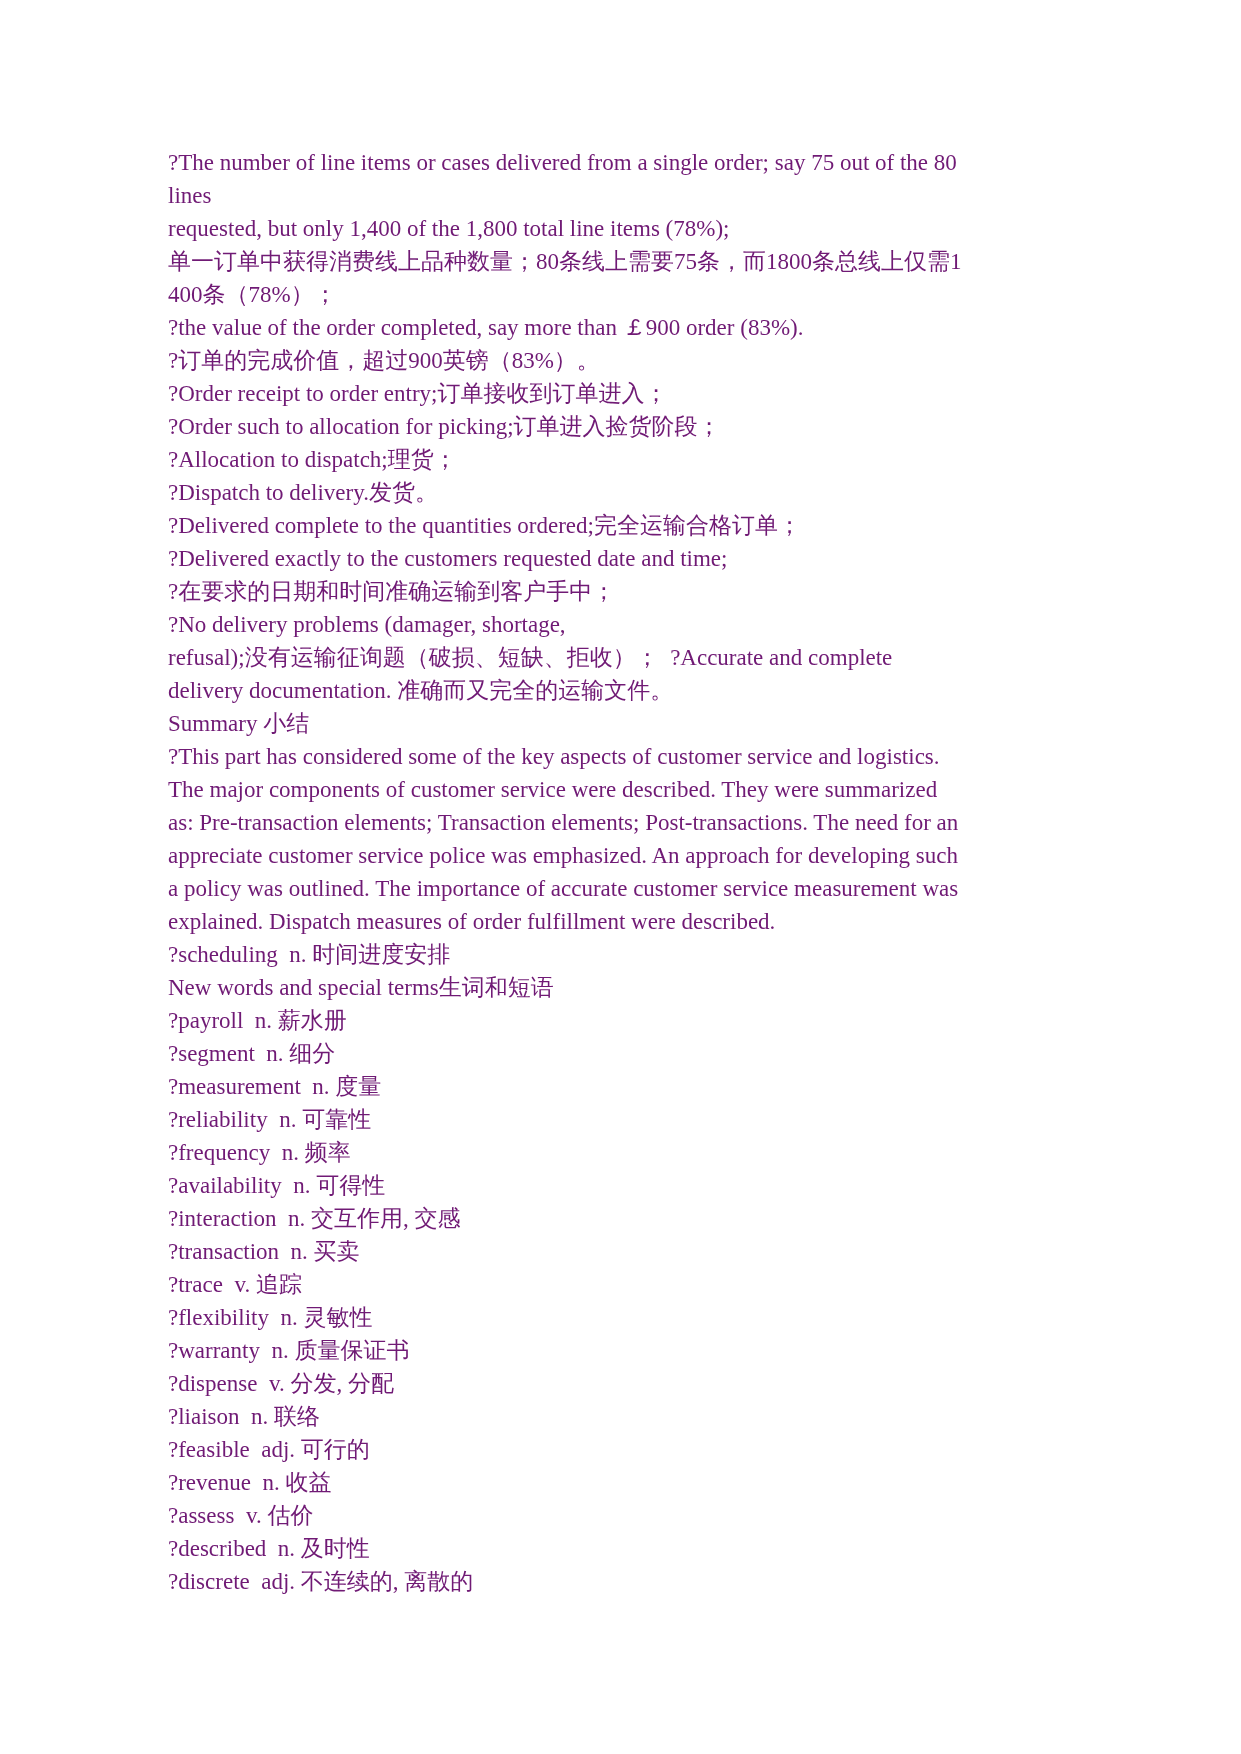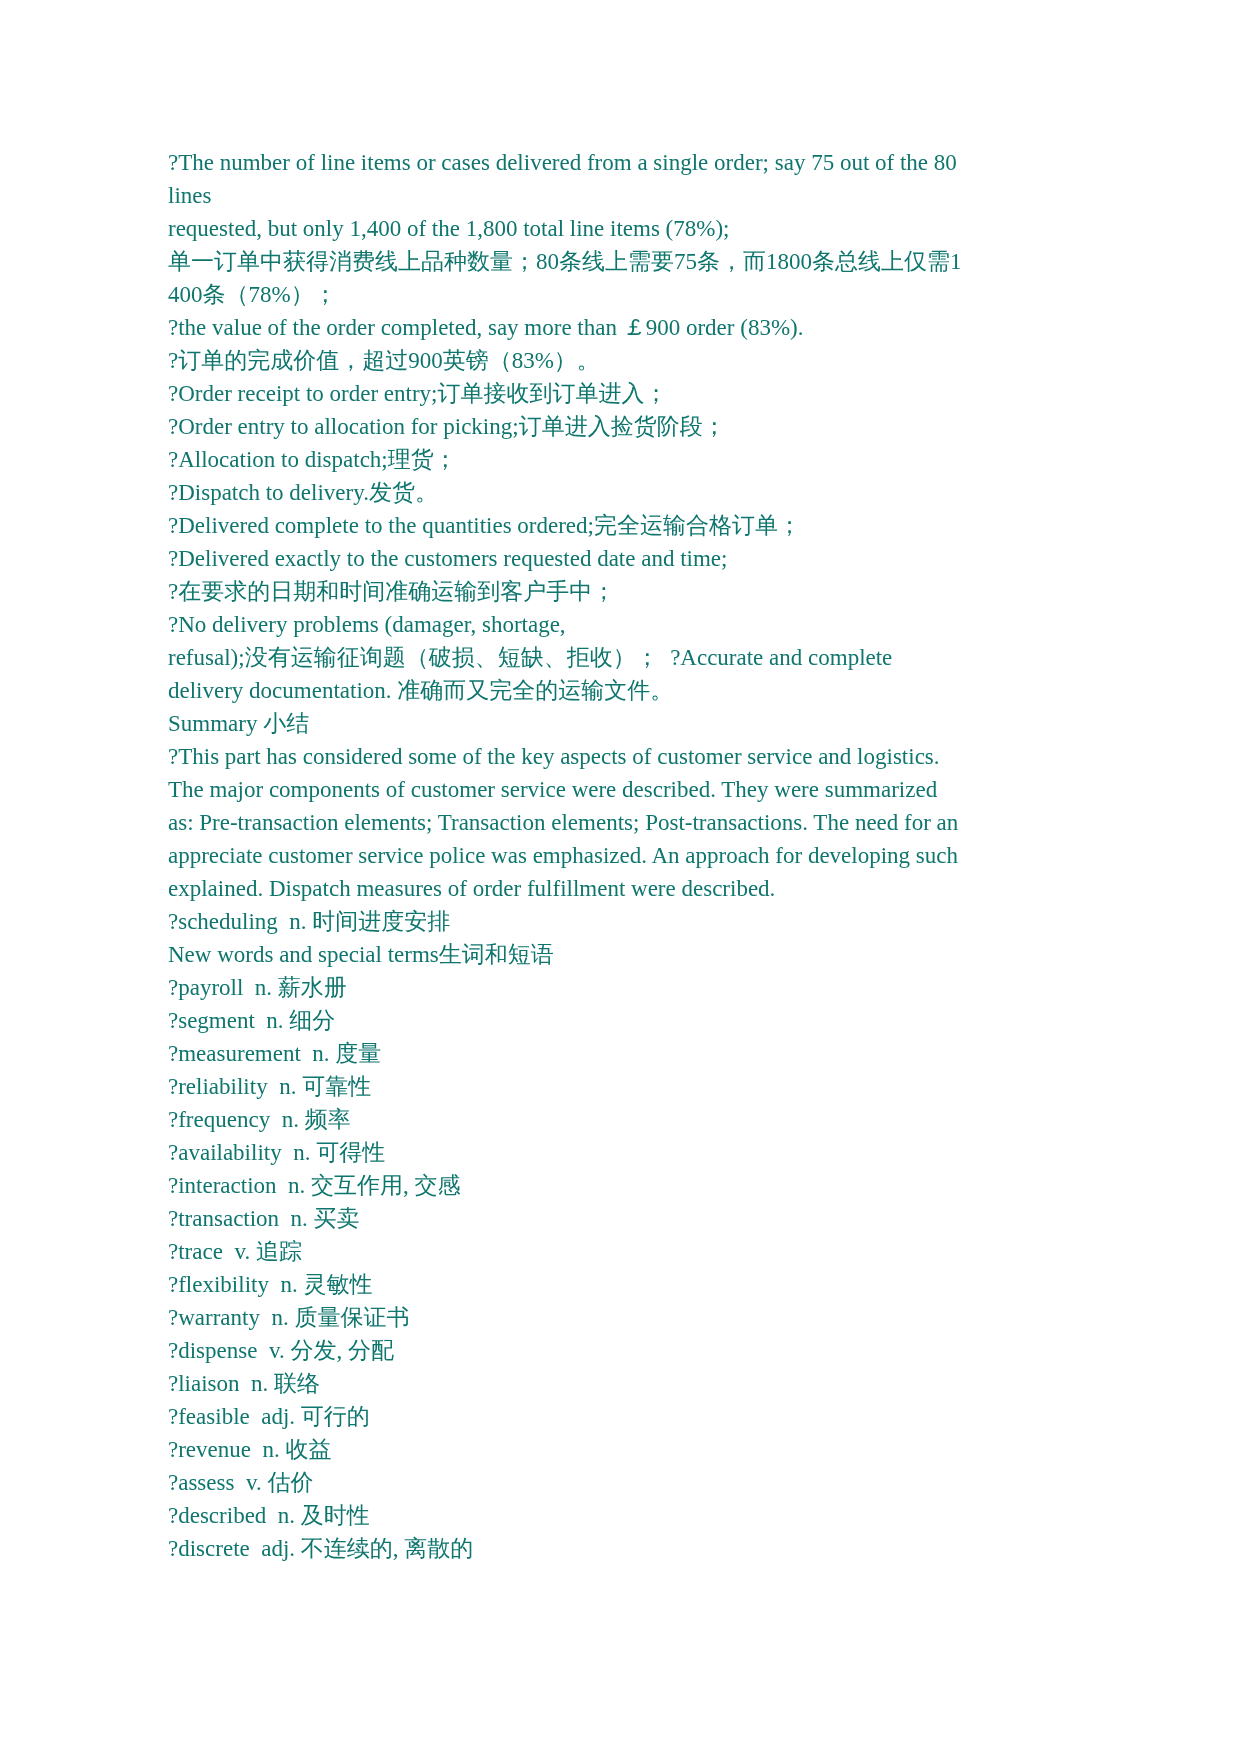--- a/index.html
+++ b/index.html
@@ -5,21 +5,21 @@
   html, body {
     margin: 0;
     padding: 0;
     background: #ffffff;
   }
   .page {
     position: relative;
     width: 1241px;
     height: 1754px;
     background: #ffffff;
-    color: #0f766e;
+    color: #701a75;
     font-family: "Liberation Serif", "DejaVu Serif", serif;
     overflow: hidden;
   }
   .text-block {
     position: absolute;
     left: 168px;
     top: 146px;
     width: 1060px;
   }
   .text-line {
@@ -36,34 +36,35 @@
 <div class="page">
   <div class="text-block">
       <div class="text-line">?The number of line items or cases delivered from a single order; say 75 out of the 80</div>
       <div class="text-line">lines</div>
       <div class="text-line">requested, but only 1,400 of the 1,800 total line items (78%);</div>
       <div class="text-line">单一订单中获得消费线上品种数量；80条线上需要75条，而1800条总线上仅需1</div>
       <div class="text-line">400条（78%）；</div>
       <div class="text-line">?the value of the order completed, say more than ￡900 order (83%).</div>
       <div class="text-line">?订单的完成价值，超过900英镑（83%）。</div>
       <div class="text-line">?Order receipt to order entry;订单接收到订单进入；</div>
-      <div class="text-line">?Order entry to allocation for picking;订单进入捡货阶段；</div>
+      <div class="text-line">?Order such to allocation for picking;订单进入捡货阶段；</div>
       <div class="text-line">?Allocation to dispatch;理货；</div>
       <div class="text-line">?Dispatch to delivery.发货。</div>
       <div class="text-line">?Delivered complete to the quantities ordered;完全运输合格订单；</div>
       <div class="text-line">?Delivered exactly to the customers requested date and time;</div>
       <div class="text-line">?在要求的日期和时间准确运输到客户手中；</div>
       <div class="text-line">?No delivery problems (damager, shortage,</div>
       <div class="text-line">refusal);没有运输征询题（破损、短缺、拒收）；  ?Accurate and complete</div>
       <div class="text-line">delivery documentation. 准确而又完全的运输文件。</div>
       <div class="text-line">Summary 小结</div>
       <div class="text-line">?This part has considered some of the key aspects of customer service and logistics.</div>
       <div class="text-line">The major components of customer service were described. They were summarized</div>
       <div class="text-line">as: Pre-transaction elements; Transaction elements; Post-transactions. The need for an</div>
       <div class="text-line">appreciate customer service police was emphasized. An approach for developing such</div>
+      <div class="text-line">a policy was outlined. The importance of accurate customer service measurement was</div>
       <div class="text-line">explained. Dispatch measures of order fulfillment were described.</div>
       <div class="text-line">?scheduling  n. 时间进度安排</div>
       <div class="text-line">New words and special terms生词和短语</div>
       <div class="text-line">?payroll  n. 薪水册</div>
       <div class="text-line">?segment  n. 细分</div>
       <div class="text-line">?measurement  n. 度量</div>
       <div class="text-line">?reliability  n. 可靠性</div>
       <div class="text-line">?frequency  n. 频率</div>
       <div class="text-line">?availability  n. 可得性</div>
       <div class="text-line">?interaction  n. 交互作用, 交感</div>

